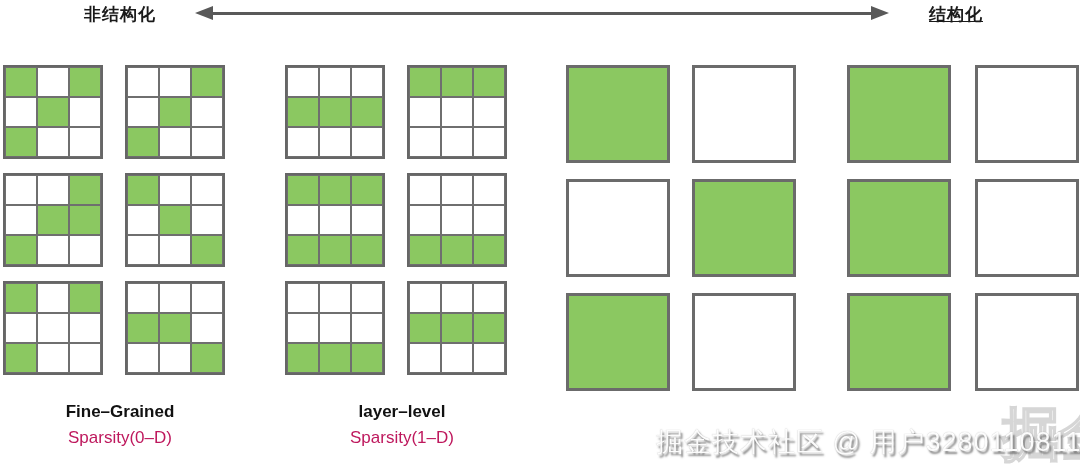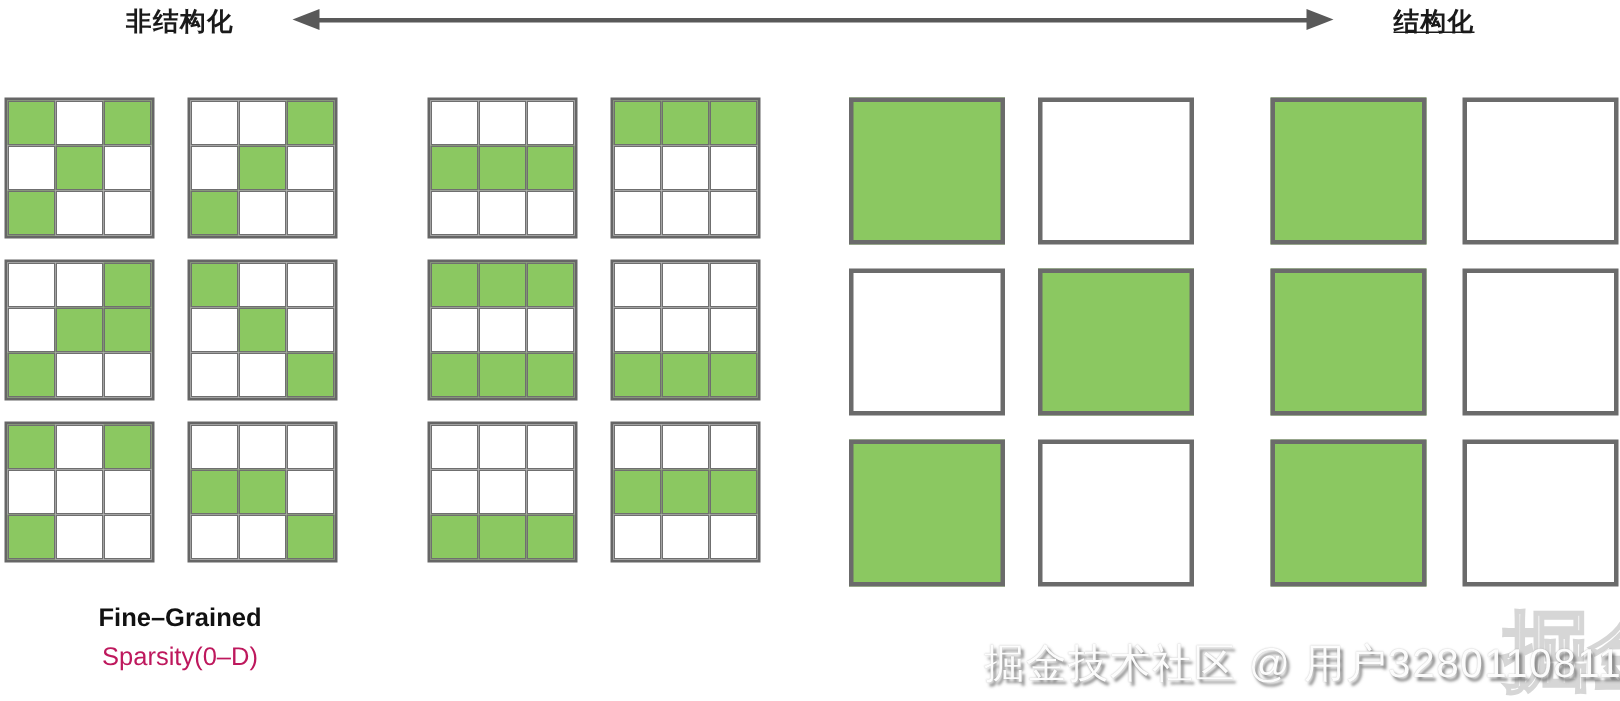--- a/index.html
+++ b/index.html
@@ -215,20 +215,24 @@
             <div class="cell"></div>
             <div class="cell"></div>
             <div class="cell on"></div>
             <div class="cell on"></div>
             <div class="cell on"></div>
             <div class="cell"></div>
             <div class="cell"></div>
             <div class="cell"></div>
           </div>
         </div>
+        <div class="glabel">
+          <span class="title">layer–level</span>
+          <span class="subtitle">Sparsity(1–D)</span>
+        </div>
       </div>
       <div class="group g2">
         <div class="grid-row">
           <div class="bigsq on"></div>
           <div class="bigsq"></div>
         </div>
         <div class="grid-row">
           <div class="bigsq"></div>
           <div class="bigsq on"></div>
         </div>

